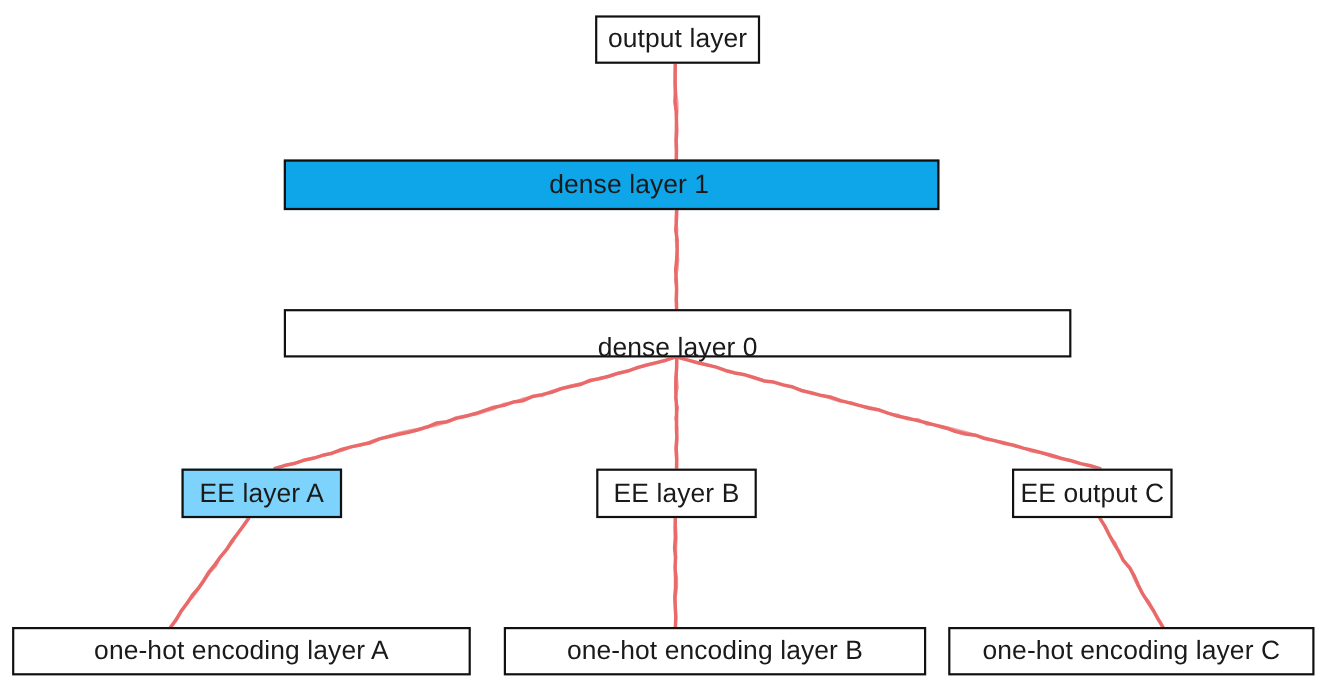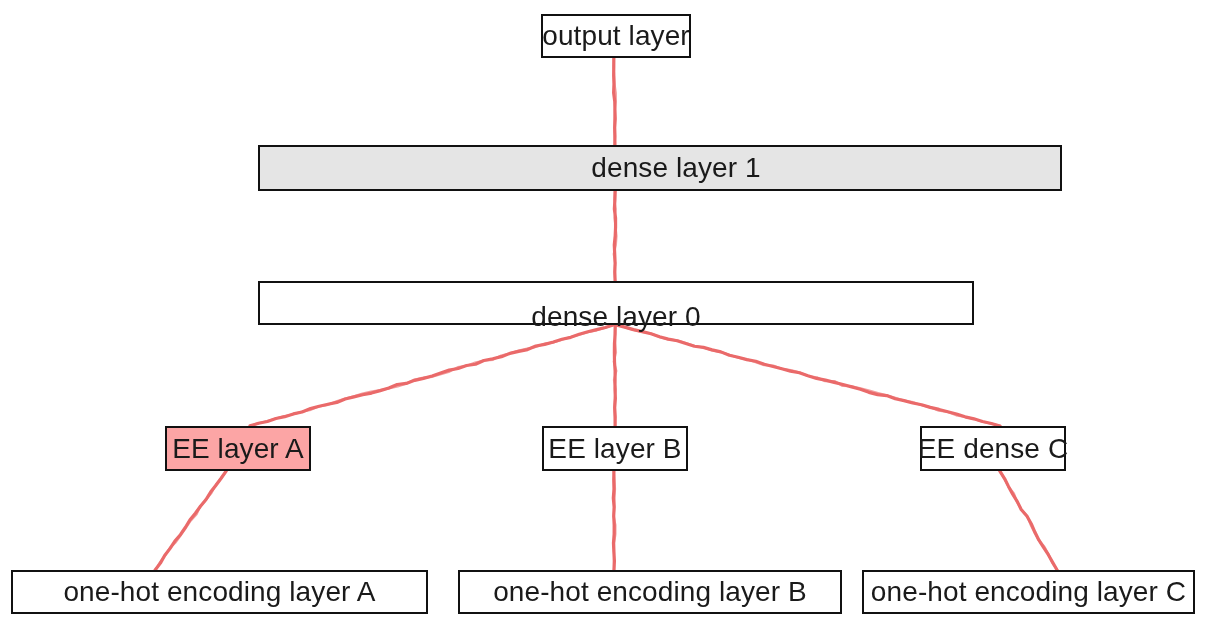--- a/index.html
+++ b/index.html
@@ -31,21 +31,21 @@
     box-sizing: border-box;
     border: 2.5px solid #111111;
     background: #ffffff;
     display: flex;
     align-items: center;
     justify-content: center;
     z-index: 3;
   }
   .node-label {
     font-family: "Liberation Sans", sans-serif;
-    font-size: 28px;
+    font-size: 24px;
     line-height: 20px;
     color: #1a1a1a;
     white-space: nowrap;
     letter-spacing: 0.1px;
   }
 </style>
 </head>
 <body>
 
 <div id="diagram-canvas" style="background: rgb(255, 255, 255);">
@@ -82,38 +82,38 @@
       <g>
         <path d="M1057.05,569.97L1052.63,562.38L1048.33,554.71L1043.54,547.33L1038.79,539.92L1034.87,532.04L1031.34,523.94L1027.03,516.28L1021.18,509.50L1017.32,501.59L1012.68,494.12L1008.48,486.40L1004.54,478.53L999.89,471.06" fill="none" stroke="#ea6a6a" stroke-width="3.2" stroke-linecap="round" stroke-linejoin="round" opacity="1"></path>
         <path d="M1057.32,569.81L1052.16,562.64L1048.62,554.55L1044.48,546.79L1038.63,540.02L1034.30,532.37L1030.43,524.46L1027.30,516.12L1021.45,509.35L1016.91,501.82L1013.94,493.39L1008.31,486.50L1004.44,478.58L999.60,471.23" fill="none" stroke="#ea6a6a" stroke-width="2.2" stroke-linecap="round" stroke-linejoin="round" opacity="0.65"></path>
       </g>
     </svg>
 
   <div class="node-box" id="node-output-layer" style="left: 541px; top: 14px; width: 150px; height: 44px; border-color: rgb(17, 17, 17); background: rgb(255, 255, 255);">
     <span class="node-label" style="color: rgb(26, 26, 26);">output layer</span>
   </div>
 
-  <div class="node-box" id="node-dense-layer-1" style="left: 258px; top: 145px; width: 804px; height: 46px; border-color: rgb(17, 17, 17); background: #e5e5e5; padding-left: 32px;">
+  <div class="node-box" id="node-dense-layer-1" style="left: 258px; top: 145px; width: 596px; height: 46px; border-color: rgb(17, 17, 17); background: #0ea5e9; padding-left: 32px;">
     <span class="node-label" style="color: rgb(26, 26, 26);">dense layer 1</span>
   </div>
 
   <div class="node-box" id="node-dense-layer-0" style="left: 258px; top: 281px; width: 716px; height: 44px; border-color: rgb(17, 17, 17); background: rgb(255, 255, 255);">
     <span class="node-label" style="color: rgb(26, 26, 26); margin-top: 27px;">dense layer 0</span>
   </div>
 
-  <div class="node-box" id="node-ee-layer-a" style="left: 165px; top: 426px; width: 146px; height: 45px; border-color: rgb(17, 17, 17); background: #fca5a5;">
+  <div class="node-box" id="node-ee-layer-a" style="left: 165px; top: 426px; width: 146px; height: 45px; border-color: rgb(17, 17, 17); background: #7dd3fc;">
     <span class="node-label" style="color: rgb(26, 26, 26);">EE layer A</span>
   </div>
 
   <div class="node-box" id="node-ee-layer-b" style="left: 542px; top: 426px; width: 146px; height: 45px; border-color: rgb(17, 17, 17); background: rgb(255, 255, 255);">
     <span class="node-label" style="color: rgb(26, 26, 26);">EE layer B</span>
   </div>
 
   <div class="node-box" id="node-ee-layer-c" style="left: 920px; top: 426px; width: 146px; height: 45px; border-color: rgb(17, 17, 17); background: rgb(255, 255, 255);">
-    <span class="node-label" style="color: rgb(26, 26, 26);">EE dense C</span>
+    <span class="node-label" style="color: rgb(26, 26, 26);">EE output C</span>
   </div>
 
   <div class="node-box" id="node-one-hot-encoding-layer-a" style="left: 11px; top: 570px; width: 417px; height: 44px; border-color: rgb(17, 17, 17); background: rgb(255, 255, 255);">
     <span class="node-label" style="color: rgb(26, 26, 26);">one-hot encoding layer A</span>
   </div>
 
   <div class="node-box" id="node-one-hot-encoding-layer-b" style="left: 458px; top: 570px; width: 384px; height: 44px; border-color: rgb(17, 17, 17); background: rgb(255, 255, 255);">
     <span class="node-label" style="color: rgb(26, 26, 26);">one-hot encoding layer B</span>
   </div>
 

